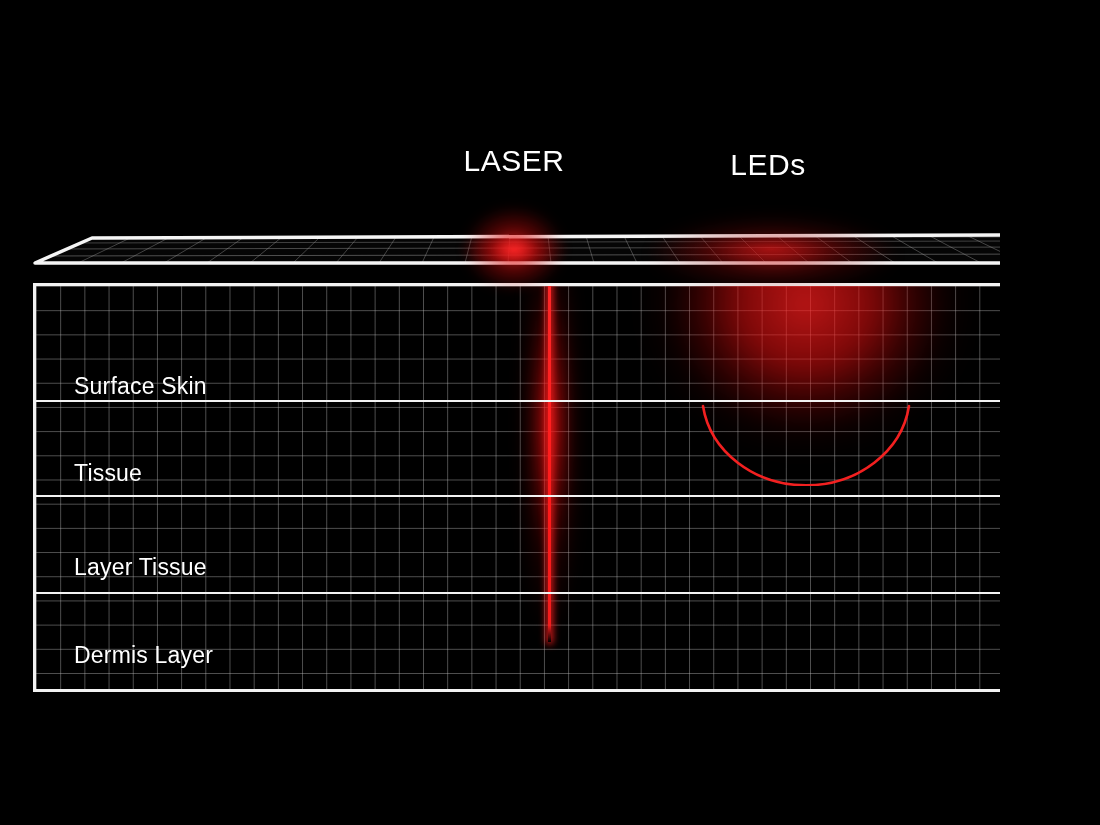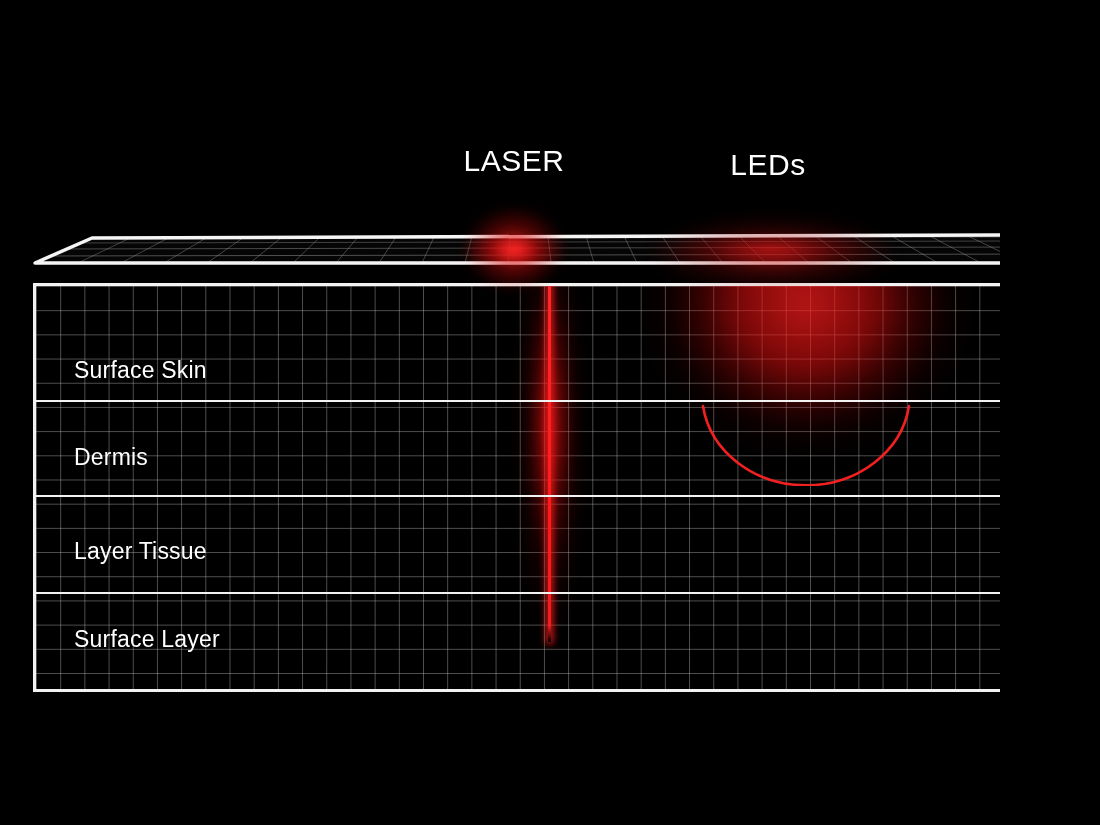--- a/index.html
+++ b/index.html
@@ -68,20 +68,21 @@
 
   .layer-label {
     position: absolute;
     color: #ffffff;
     font-size: 23px;
     font-weight: 400;
     letter-spacing: 0.2px;
     white-space: nowrap;
     z-index: 9;
     left: 38px;
+    margin-top: 16px;
   }
 
   
   #laser-group { position: absolute; left: 0; top: 0; width: 100%; height: 100%; z-index: 4; }
   #laser-wide-glow {
     position: absolute;
     left: 481px;
     top: -80px;
     width: 66px;
     height: 440px;
@@ -226,19 +227,19 @@
     <div id="laser-group">
       <div id="laser-wide-glow"></div>
       <div id="laser-core"></div>
     </div>
 
     <div class="layer-divider" style="top:114px"></div>
     <div class="layer-divider" style="top:209px"></div>
     <div class="layer-divider" style="top:306px"></div>
 
     <div class="layer-label" style="top:71px">Surface Skin</div>
-    <div class="layer-label" style="top:158px">Dermis</div>
+    <div class="layer-label" style="top:158px">Tissue</div>
     <div class="layer-label" style="top:252px">Layer Tissue</div>
-    <div class="layer-label" style="top:340px">Surface Layer</div>
+    <div class="layer-label" style="top:340px">Dermis Layer</div>
 
   </div>
 
 </div>
 
 </body></html>

